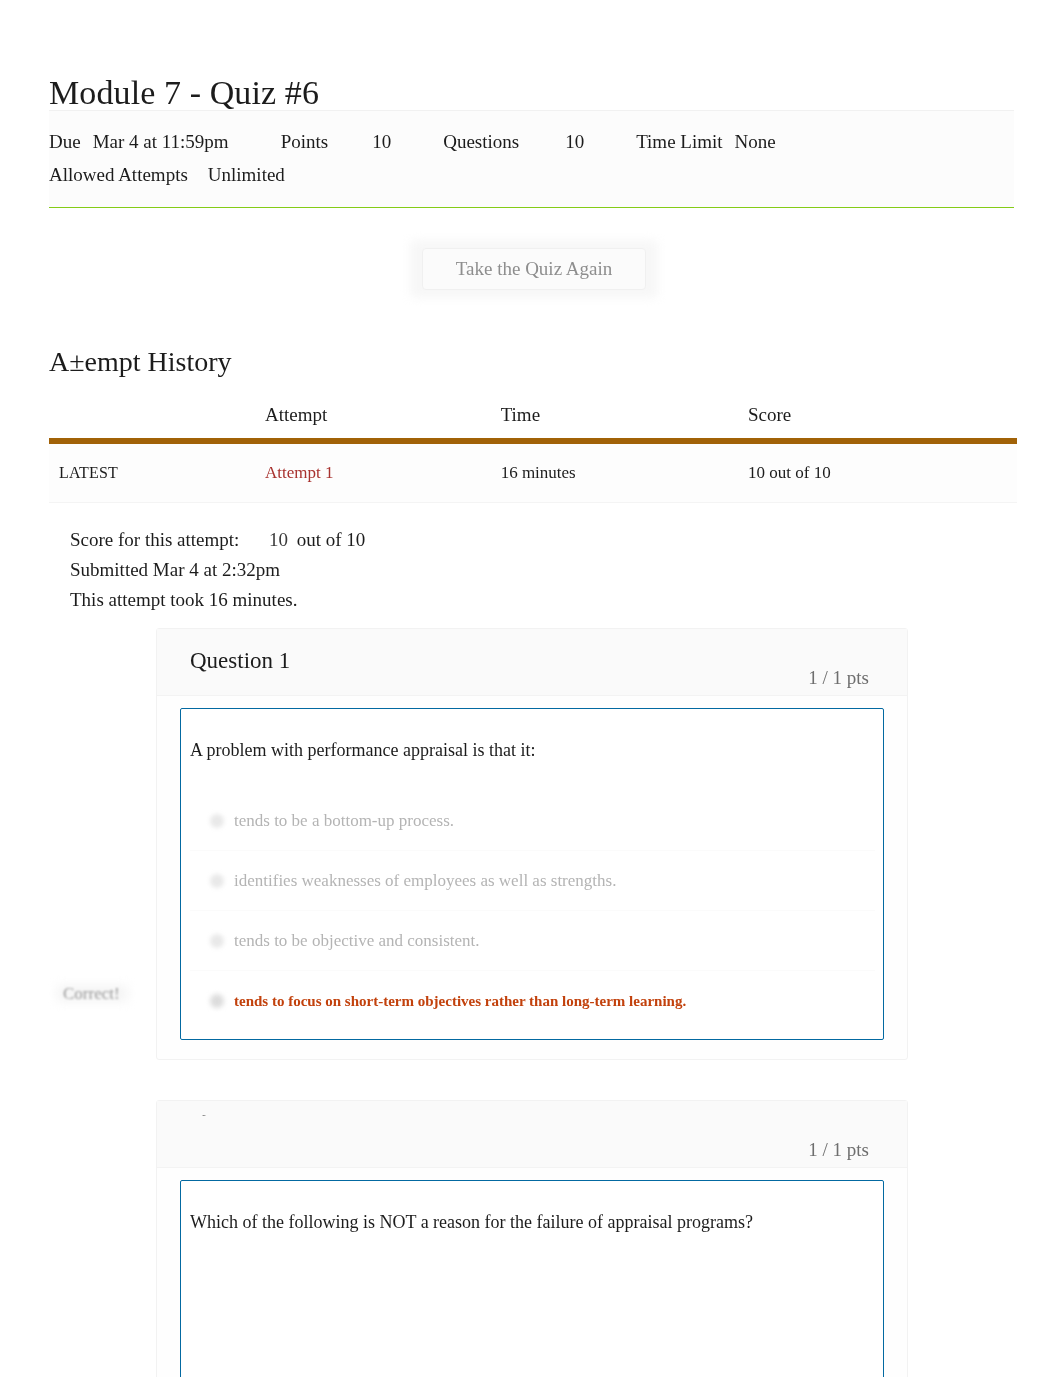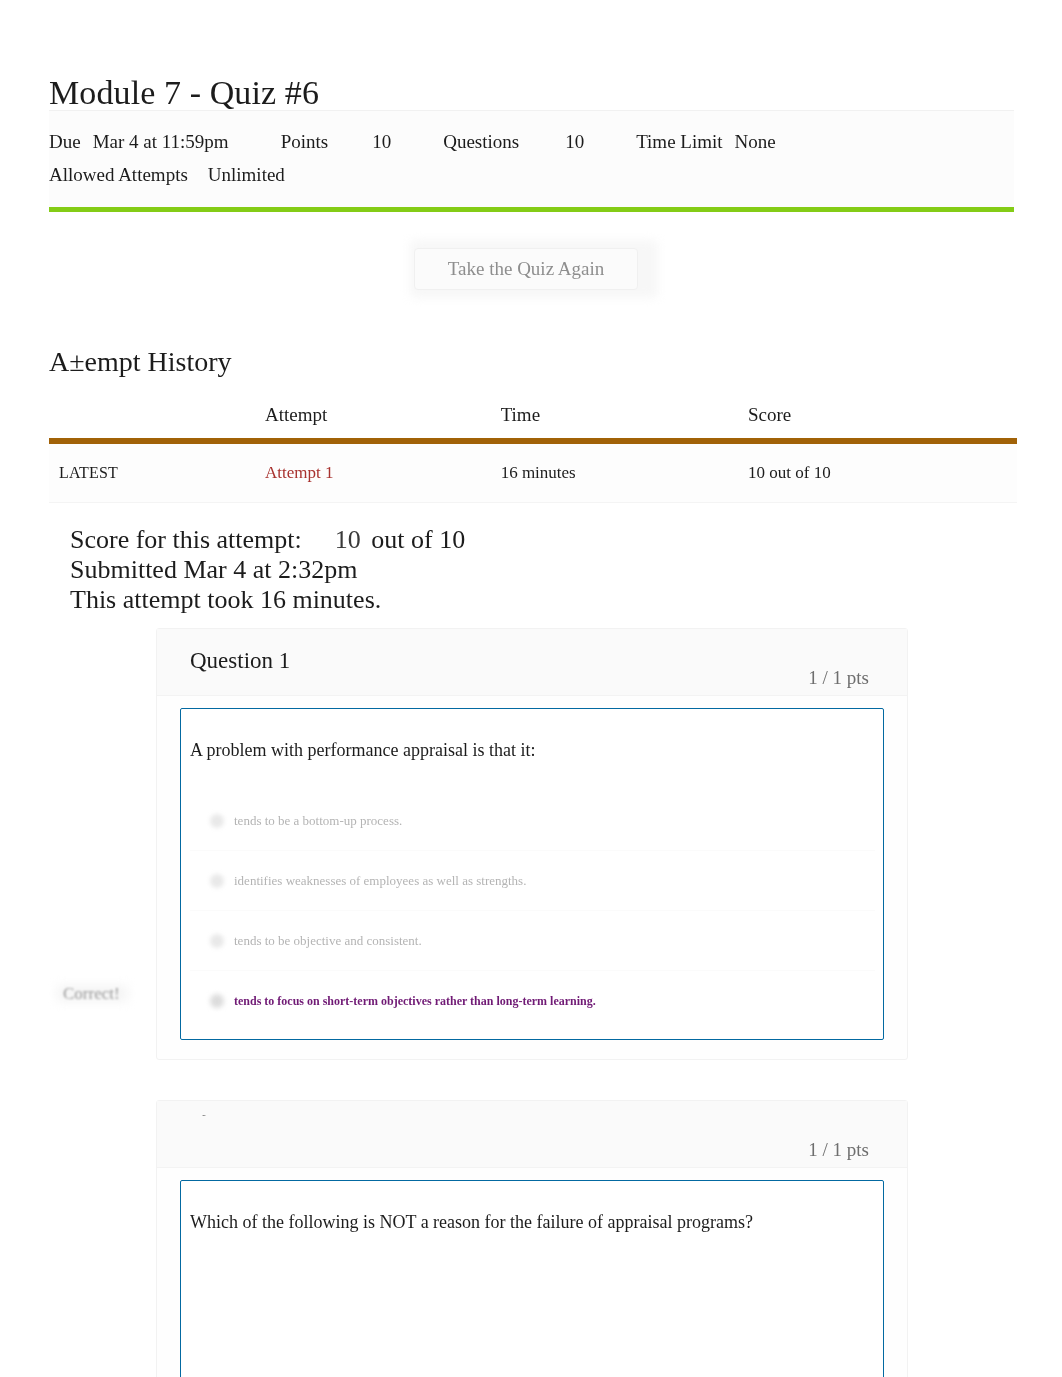--- a/index.html
+++ b/index.html
@@ -36,21 +36,21 @@
     margin-top: 20px;
   }
 
   
   .meta-block {
     position: absolute;
     left: 49px;
     top: 110px;
     width: 965px;
     border-top: 1px solid #f1f1f1;
-    border-bottom: 5px solid #84cc16;
+    border-bottom: 1px solid #84cc16;
     padding: 14px 0 16px 0;
     background: #fcfcfc;
   }
   .meta-line {
     display: flex;
     align-items: baseline;
     font-size: 19px;
     line-height: 33px;
     white-space: nowrap;
     color: #1c1c1c;
@@ -73,21 +73,21 @@
   }
   .btn-blur {
     position: absolute;
     inset: 0;
     border-radius: 6px;
     background: #f7f7f7;
     filter: blur(5px);
   }
   .take-again-btn {
     position: absolute;
-    left: 4px;
+    left: 12px;
     top: 8px;
     width: 224px;
     height: 42px;
     border: 1px solid #f0f0f0;
     border-radius: 4px;
     background: #fbfbfb;
     color: #8e8e8e;
     font-size: 19px;
     font-family: "Liberation Serif", "DejaVu Serif", serif;
     line-height: 40px;
@@ -160,21 +160,21 @@
     filter: blur(6px);
     z-index: -1;
   }
   .latest-tag { font-size: 16px; letter-spacing: 0.2px; }
 
   
   .score-summary {
     position: absolute;
     left: 70px;
     top: 525px;
-    font-size: 26px;
+    font-size: 19px;
     line-height: 30px;
     color: #1c1c1c;
   }
   .score-summary .row { white-space: nowrap; }
   .score-num {
     display: inline-block;
     padding: 0 4px;
     color: #3a3a3a;
   }
   .sp-score { display: inline-block; width: 16px; }
@@ -277,29 +277,29 @@
     margin-top: -7px;
     border-radius: 50%;
     background: #e9e9e9;
     filter: blur(2.2px);
   }
   .answer-row.selected .radio {
     background: #dcdcdc;
     filter: blur(2.4px);
   }
   .answer-text {
-    font-size: 13px;
+    font-size: 17px;
     line-height: 24px;
     color: #b4b4b4;
     filter: blur(0.35px);
   }
   .answer-row.selected .answer-text {
-    color: #701a75;
+    color: #c2410c;
     font-weight: 700;
-    font-size: 12px;
+    font-size: 15px;
     filter: none;
   }
 
   .correct-flag {
     position: absolute;
     left: 63px;
     top: 982px;
     font-size: 17px;
     line-height: 24px;
     color: #9b9b9b;

